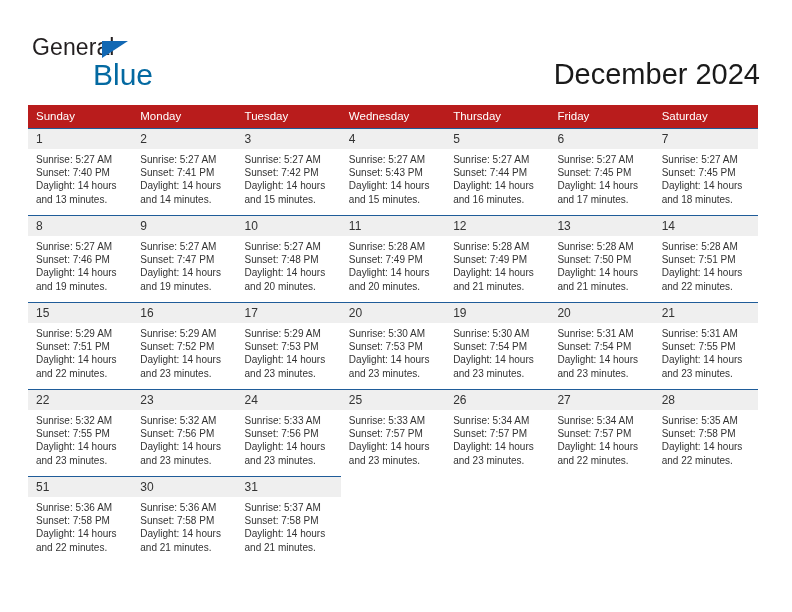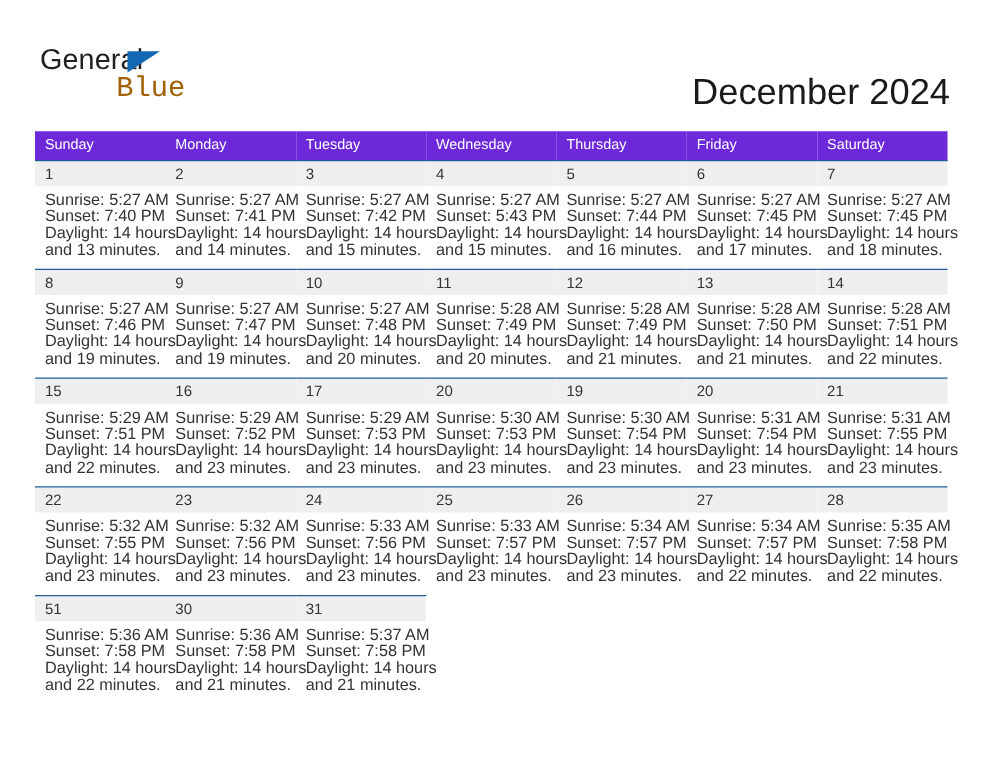--- a/index.html
+++ b/index.html
@@ -52,23 +52,23 @@
     top: 7px;
     width: 0;
     height: 0;
     border-left: 26px solid #1268b3;
     border-bottom: 17px solid transparent;
   }
   .brand-blue {
     position: absolute;
     left: 61px;
     top: 24px;
-    font-size: 23px;
-    color: #a16207;
-    font-family: Liberation Mono, monospace;
+    font-size: 30px;
+    color: #0369a1;
+    font-family: Liberation Sans, sans-serif;
   }
 
   .titles {
     position: absolute;
     right: 0;
     top: 0;
     text-align: right;
     margin-top: 28px;
   }
   .cal-title {
@@ -92,21 +92,21 @@
     left: 28px;
     top: 105px;
     width: 730px;
   }
   table.cal {
     width: 730px;
     border-collapse: collapse;
     table-layout: fixed;
   }
   table.cal th {
-    background: #6d28d9;
+    background: #b91c1c;
     color: #ffffff;
     font-size: 11.5px;
     font-weight: normal;
     text-align: left;
     padding: 4px 0 5px 8px;
     height: 14px;
     border: none;
   }
   table.cal td.daycell {
     vertical-align: top;
@@ -125,21 +125,21 @@
     color: #333333;
     padding: 3px 0 3px 8px;
     line-height: 14px;
     height: 14px;
   }
   .daynum.blank {
     background: #ffffff;
   }
   .details {
     padding: 4px 6px 0 8px;
-    font-size: 13px;
+    font-size: 10px;
     line-height: 13.2px;
     color: #333333;
   }
   .details div {
     white-space: nowrap;
   }
 </style>
 </head>
 <body>
 

